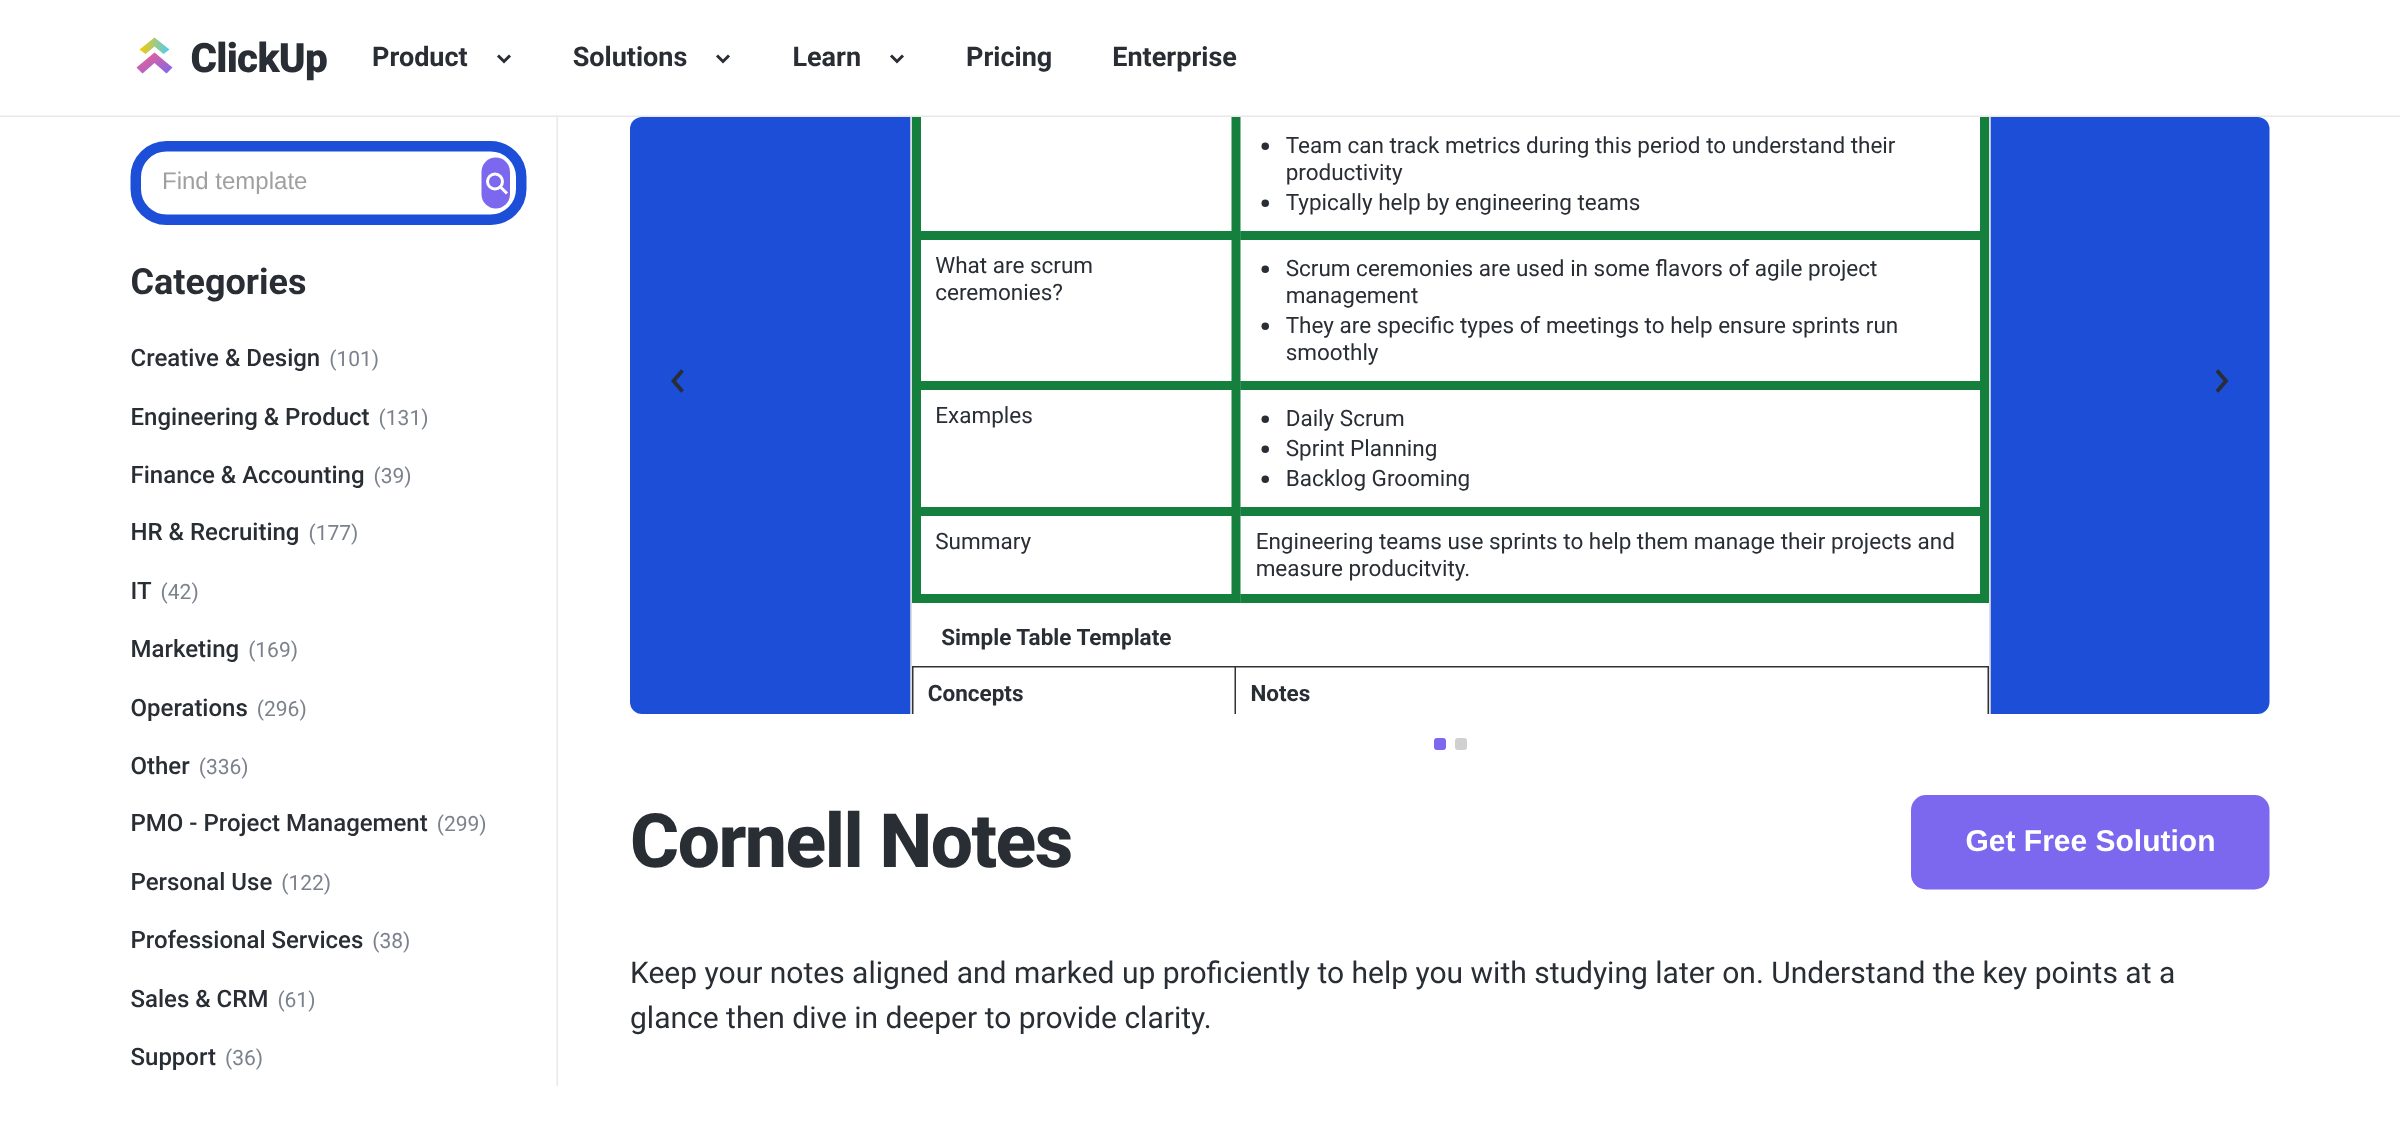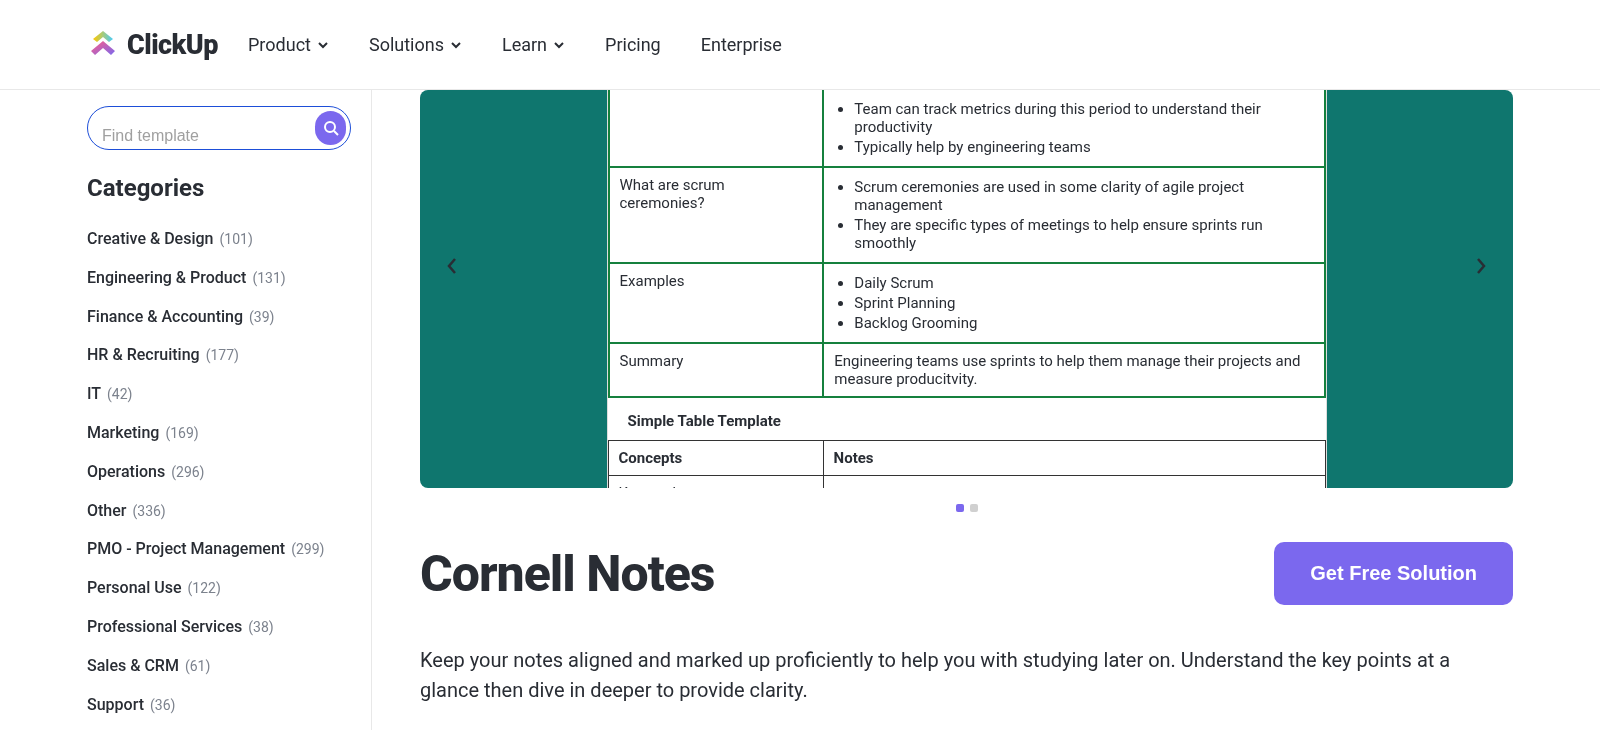--- a/index.html
+++ b/index.html
@@ -1,47 +1,47 @@
 <!DOCTYPE html>
 <html><head>
 <meta charset="utf-8">
 <style>
 *{margin:0;padding:0;box-sizing:border-box}
 body{font-family:-apple-system,BlinkMacSystemFont,"Segoe UI",Roboto,Helvetica,Arial,sans-serif;color:#292d34;background:#fff}
-.header{display:flex;align-items:center;padding:0 87px;height:90px;border-bottom:1px solid #e8e8e8}
+.header{display:flex;align-items:center;padding:0 87px;height:78px;border-bottom:1px solid #e8e8e8}
 .logo{display:flex;align-items:center;gap:8px;margin-right:30px}
 .logo-icon{width:32px;height:32px}
 .logo-text{font-size:27px;font-weight:900;letter-spacing:-0.5px}
 .nav{display:flex;gap:40px;flex:1}
-.nav-item{display:flex;align-items:center;gap:6px;font-size:18px;font-weight:400;color:#292d34;cursor:pointer}
+.nav-item{display:flex;align-items:center;gap:18px;font-size:18px;font-weight:700;color:#292d34;cursor:pointer}
 .chevron{width:12px;height:12px;display:inline-flex;align-items:center;justify-content:center}
 .header-right{display:flex;align-items:center;gap:24px}
 .contact-sales{font-size:18px;font-weight:700;cursor:pointer}
 .btn{padding:13px 24px;border-radius:10px;font-size:18px;font-weight:700;cursor:pointer;border:none}
 .btn-primary{background:#7b68ee;color:#fff}
 .btn-secondary{background:#f1f2f4;color:#292d34}
 .main{display:flex;padding:0 87px}
 .sidebar{width:285px;padding-top:16px;padding-right:20px;border-right:1px solid #e8e8e8;min-height:640px}
-.search-wrap{display:flex;align-items:flex-end;gap:6px;border:1px solid #1d4ed8;border-radius:24px;padding:4px 4px 4px 14px;margin-bottom:24px}
+.search-wrap{display:flex;align-items:center;gap:6px;border:7px solid #1d4ed8;border-radius:24px;padding:4px 4px 4px 14px;margin-bottom:24px}
 .search-input{border:none;outline:none;flex:1;font-size:16px;color:#8e8e8e}
 .search-input::placeholder{color:#a0a0a0}
 .search-btn{width:52px;height:34px;border-radius:18px;background:#7b68ee;border:none;display:flex;align-items:center;justify-content:center;cursor:pointer}
 .categories-title{font-size:24px;font-weight:700;margin-bottom:18px}
 .cat-list{list-style:none}
 .cat-item{padding:9px 0;font-size:16px;cursor:pointer;line-height:1.3}
 .cat-name{font-weight:500}
 .cat-count{color:#7c828d;font-size:14px;margin-left:6px}
 .content{flex:1;padding-left:48px;position:relative}
-.carousel{position:relative;background:#0f766e;border-radius:8px;padding:0 20px 0 20px;height:398px;overflow:hidden}
+.carousel{position:relative;background:#1d4ed8;border-radius:8px;padding:0 20px 0 20px;height:398px;overflow:hidden}
 .carousel-arrow{position:absolute;top:160px;width:32px;height:32px;display:flex;align-items:center;justify-content:center;cursor:pointer;font-size:20px;font-weight:bold;z-index:5}
 .carousel-arrow.left{left:16px}
 .carousel-arrow.right{right:16px}
 .preview{margin:0 auto;max-width:720px;background:#fff;padding:0;border:1px solid #ddd;border-top:none}
 .preview-table{width:100%;border-collapse:collapse;font-size:15px}
-.preview-table td,.preview-table th{border:2px solid #15803d;padding:8px 10px;vertical-align:top;text-align:left}
+.preview-table td,.preview-table th{border:6px solid #15803d;padding:8px 10px;vertical-align:top;text-align:left}
 .preview-table ul{list-style:disc;padding-left:20px}
 .preview-table ul li{margin:2px 0}
 .table2-title{font-size:15px;font-weight:700;padding:14px 0 10px 20px}
 .table2{width:100%;border-collapse:collapse;font-size:15px}
 .table2 th,.table2 td{border:1px solid #333;padding:8px 10px;text-align:left}
 .cq{width:30%}
 .pagination{display:flex;gap:6px;justify-content:center;padding:16px 0}
 .dot{width:8px;height:8px;border-radius:2px;background:#d0d0d0}
 .dot.active{background:#7b68ee}
 .title-row{display:flex;justify-content:space-between;align-items:center;margin-top:14px}
@@ -154,21 +154,21 @@
                   <ul>
                     <li>Team can track metrics during this period to understand their productivity</li>
                     <li>Typically help by engineering teams</li>
                   </ul>
                 </td>
           </tr>
           <tr>
             <td class="cq">What are scrum ceremonies?</td>
             <td>
                   <ul>
-                    <li>Scrum ceremonies are used in some clarity of agile project management</li>
+                    <li>Scrum ceremonies are used in some flavors of agile project management</li>
                     <li>They are specific types of meetings to help ensure sprints run smoothly</li>
                   </ul>
                 </td>
           </tr>
           <tr>
             <td class="cq">Examples</td>
             <td>
                   <ul>
                     <li>Daily Scrum</li>
                     <li>Sprint Planning</li>

